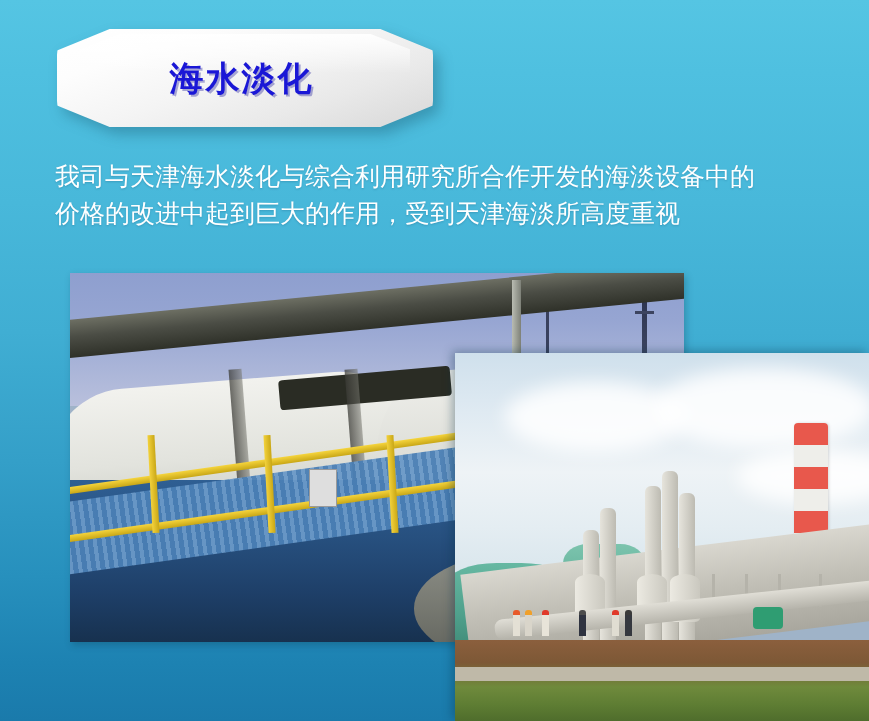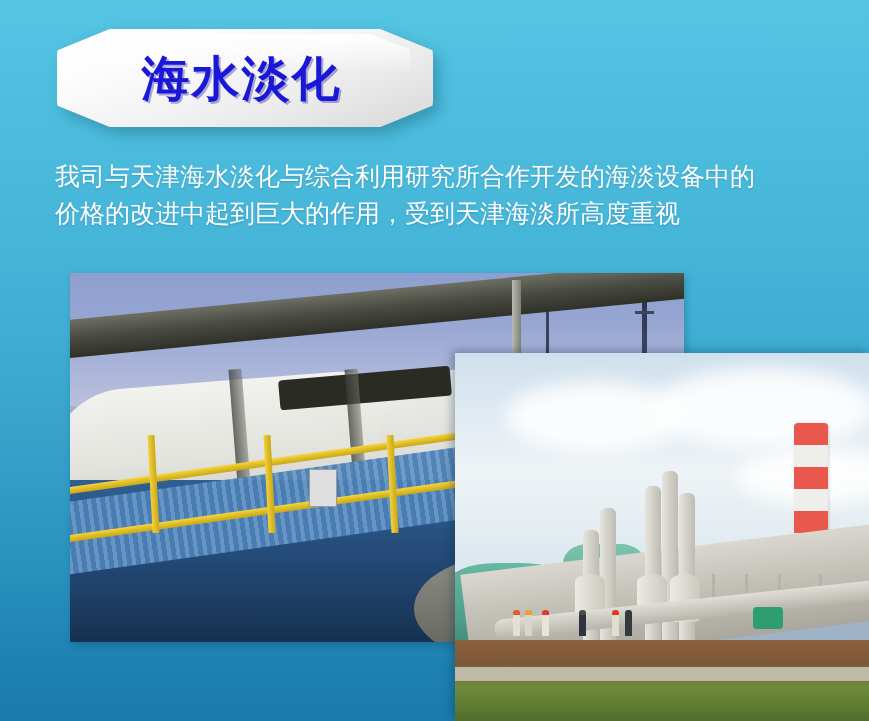--- a/index.html
+++ b/index.html
@@ -73,21 +73,21 @@
     pointer-events: none;
   }
   #badge-title-text {
     position: absolute;
     left: 0;
     right: 7px;
     top: 50%;
     transform: translateY(-50%);
     text-align: center;
     font-family: "DejaVu Sans", "Liberation Sans", sans-serif;
-    font-size: 48px;
+    font-size: 34px;
     font-weight: bold;
     letter-spacing: 2px;
     color: #1a17d6;
     text-shadow: 2px 2px 0 rgba(20,18,150,0.35);
     line-height: 1;
     white-space: nowrap;
   }
 
   
   #description {

